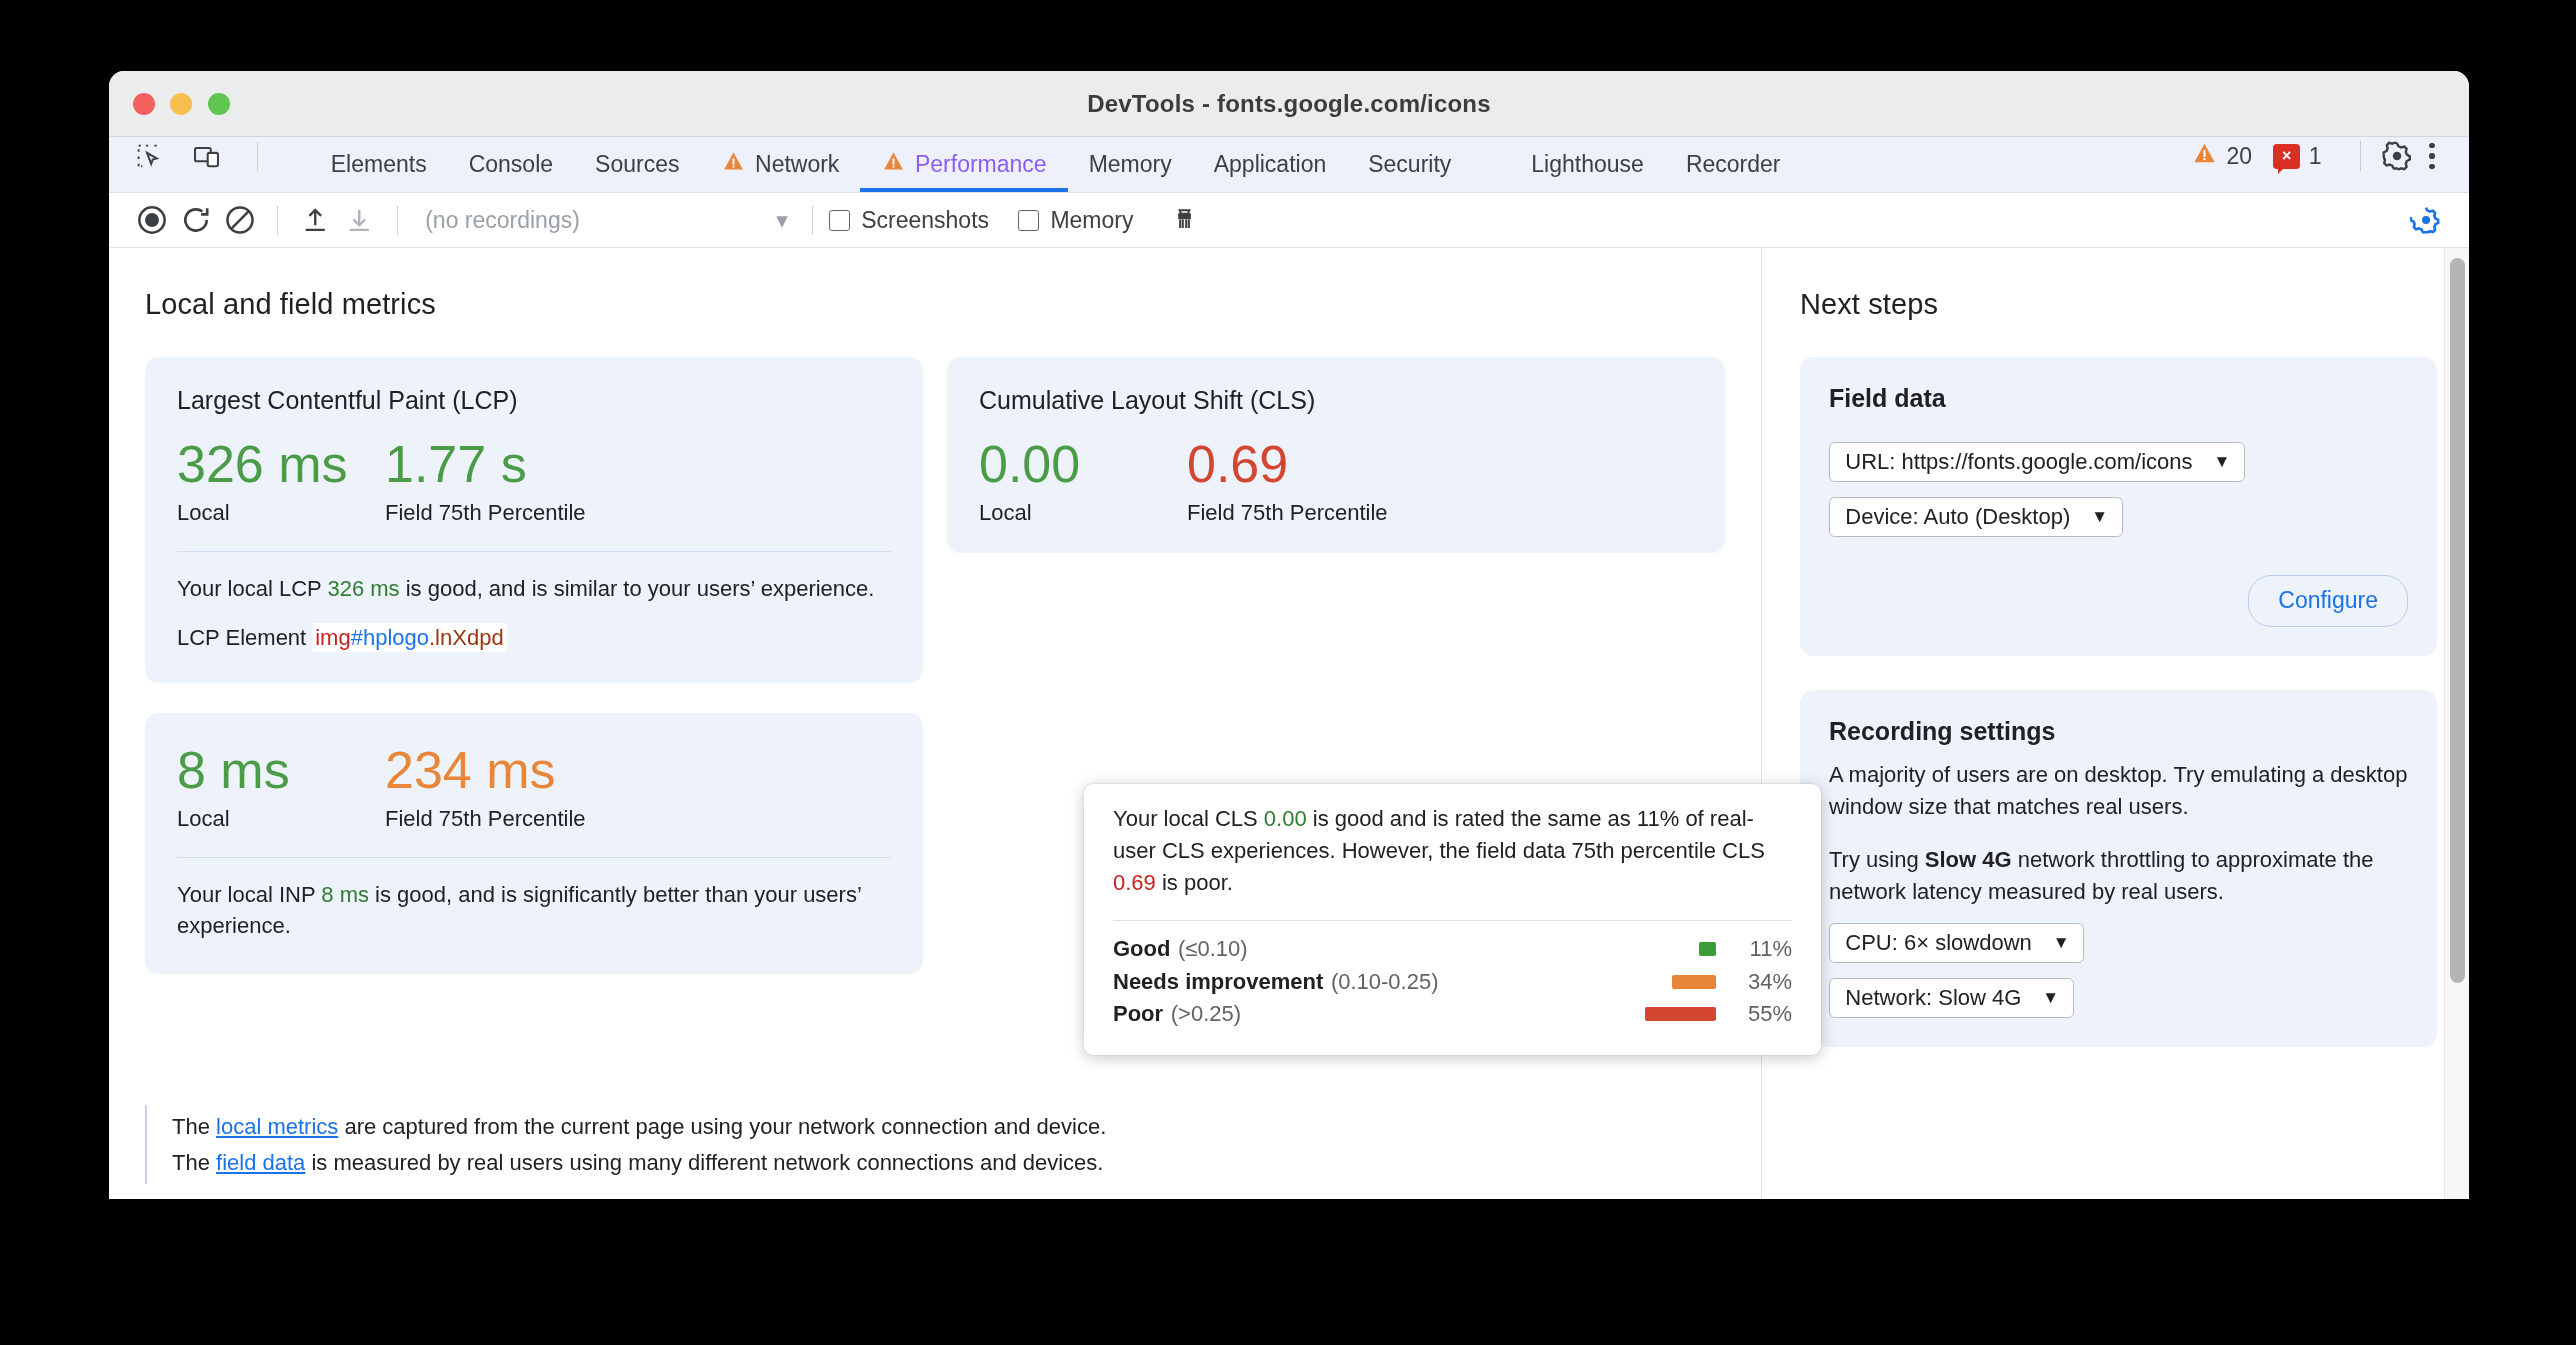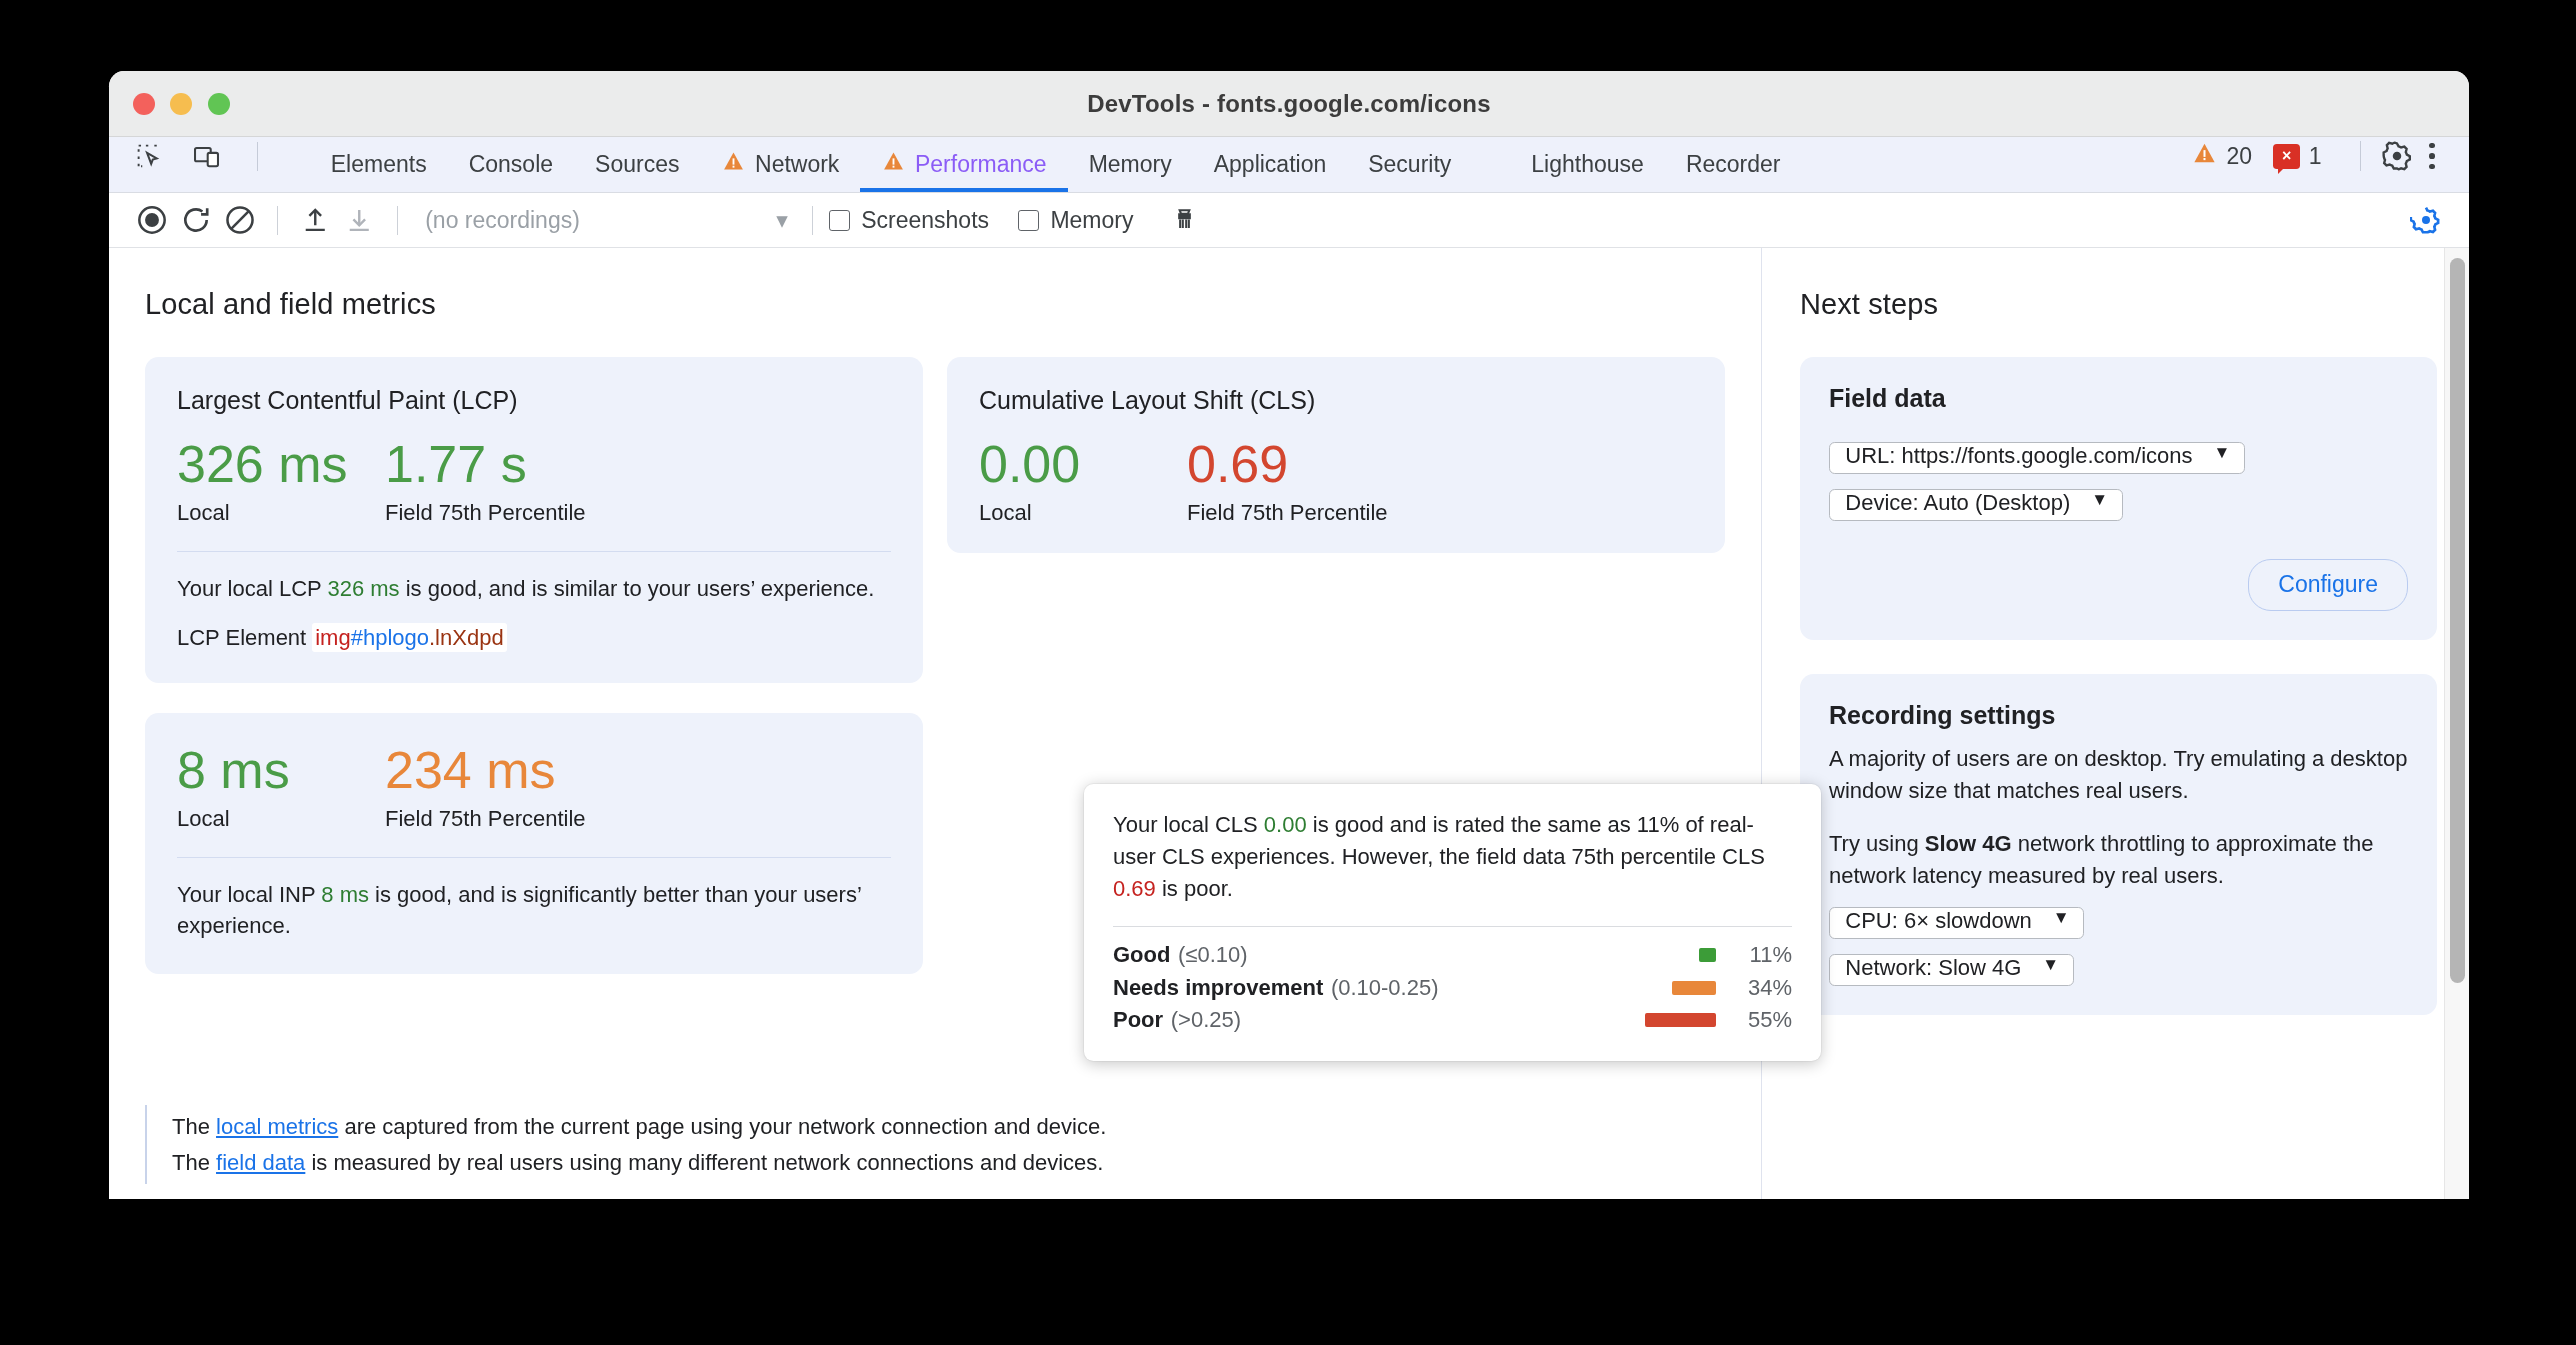--- a/index.html
+++ b/index.html
@@ -161,21 +161,21 @@
   .sel .cls { color: #9a3412; }
 
   
   .popover {
     position: absolute;
     left: 975px; top: 536px;
     width: 737px;
     background: #ffffff;
     border-radius: 9.5px;
     box-shadow: 0 2.9px 15.3px rgba(0,0,0,.22), 0 0 0 1px rgba(0,0,0,.04);
-    padding: 25px 29px 21px 29px;
+    padding: 19px 29px 21px 29px;
     z-index: 20;
   }
   .popover .ptext { font-size: 22px; line-height: 1.45; color: #202124; }
   .pdiv { height: 1px; background: #dadce0; margin: 21px 0 15.3px 0; }
   .prow { display: flex; align-items: center; font-size: 22px; margin-bottom: 6.7px; }
   .prow .lbl { color: #202124; font-weight: bold; }
   .prow .rng { color: #5f6368; margin-left: 7.6px; }
   .prow .barwrap { margin-left: auto; width: 162px; display: flex; justify-content: flex-end; align-items: center; }
   .prow .bar { height: 14.3px; border-radius: 1.9px; }
   .prow .pct { width: 76px; text-align: right; color: #5f6368; }
@@ -194,23 +194,23 @@
   .rcard {
     background: #eef2fb;
     border-radius: 13.4px;
     padding: 27px 29px 29px 29px;
     margin-bottom: 34px;
   }
   .rcard h3 { font-size: 25px; font-weight: bold; color: #202124; margin-bottom: 13.4px; }
   .rcard p { font-size: 22px; line-height: 1.45; color: #202124; }
   .rcard p + p { margin-top: 21px; }
   .select {
-    display: inline-flex; align-items: flex-start;
+    display: inline-flex; align-items: center;
     background: #fff; border: 1px solid #b6bac0; border-radius: 5.7px;
-    height: 32px; padding: 0 13.4px 0 15.3px;
+    height: 40px; padding: 0 13.4px 0 15.3px;
     font-size: 22px; color: #202124;
     margin-top: 15.3px;
   }
   .select .caret { margin-left: 21px; font-size: 17px; }
   .selrow { display: block; }
   .btn-row { display: flex; justify-content: flex-end; margin-top: 38px; }
   .btn {
     border: 1px solid #b9cbf0; border-radius: 23px;
     background: #eef2fb; color: #1a73e8;
     font-size: 23px; padding: 11.4px 29px;

